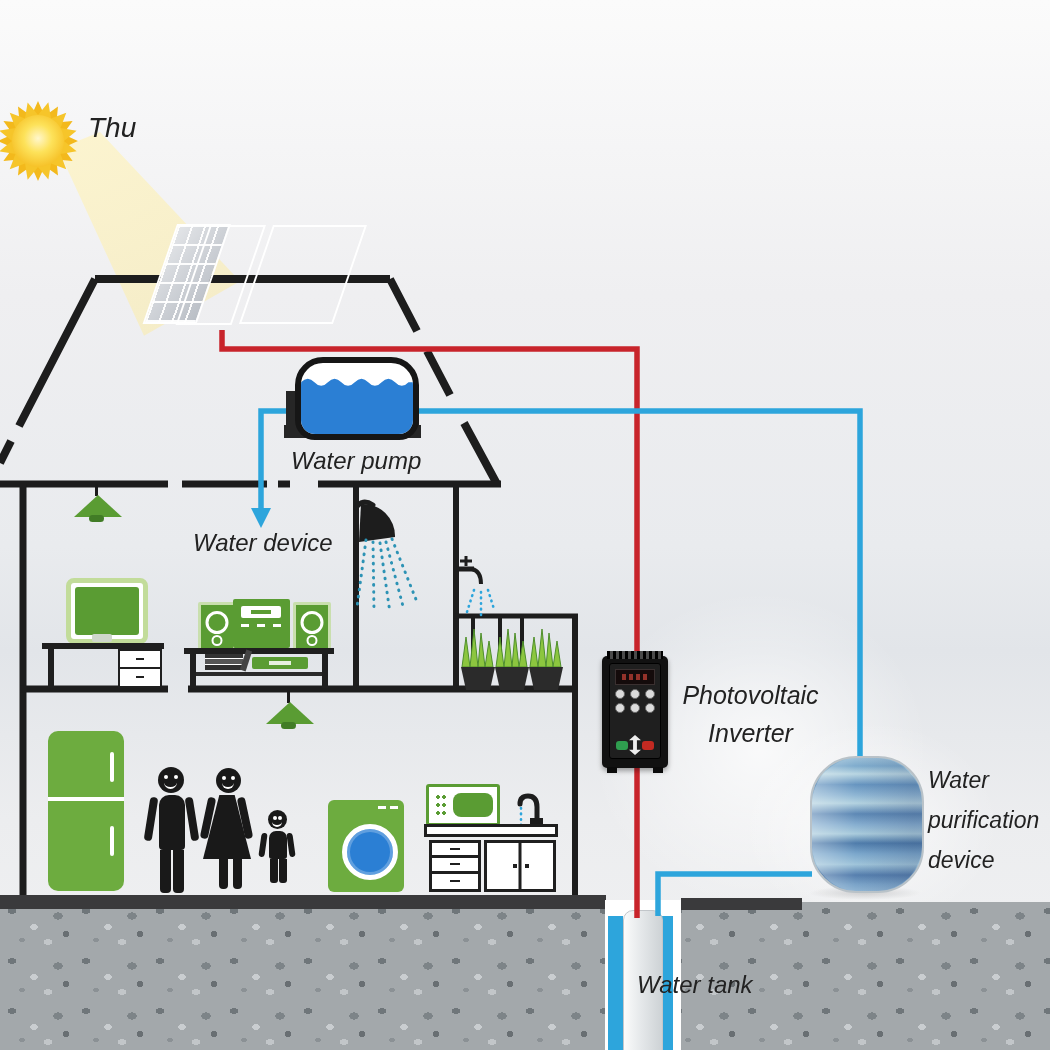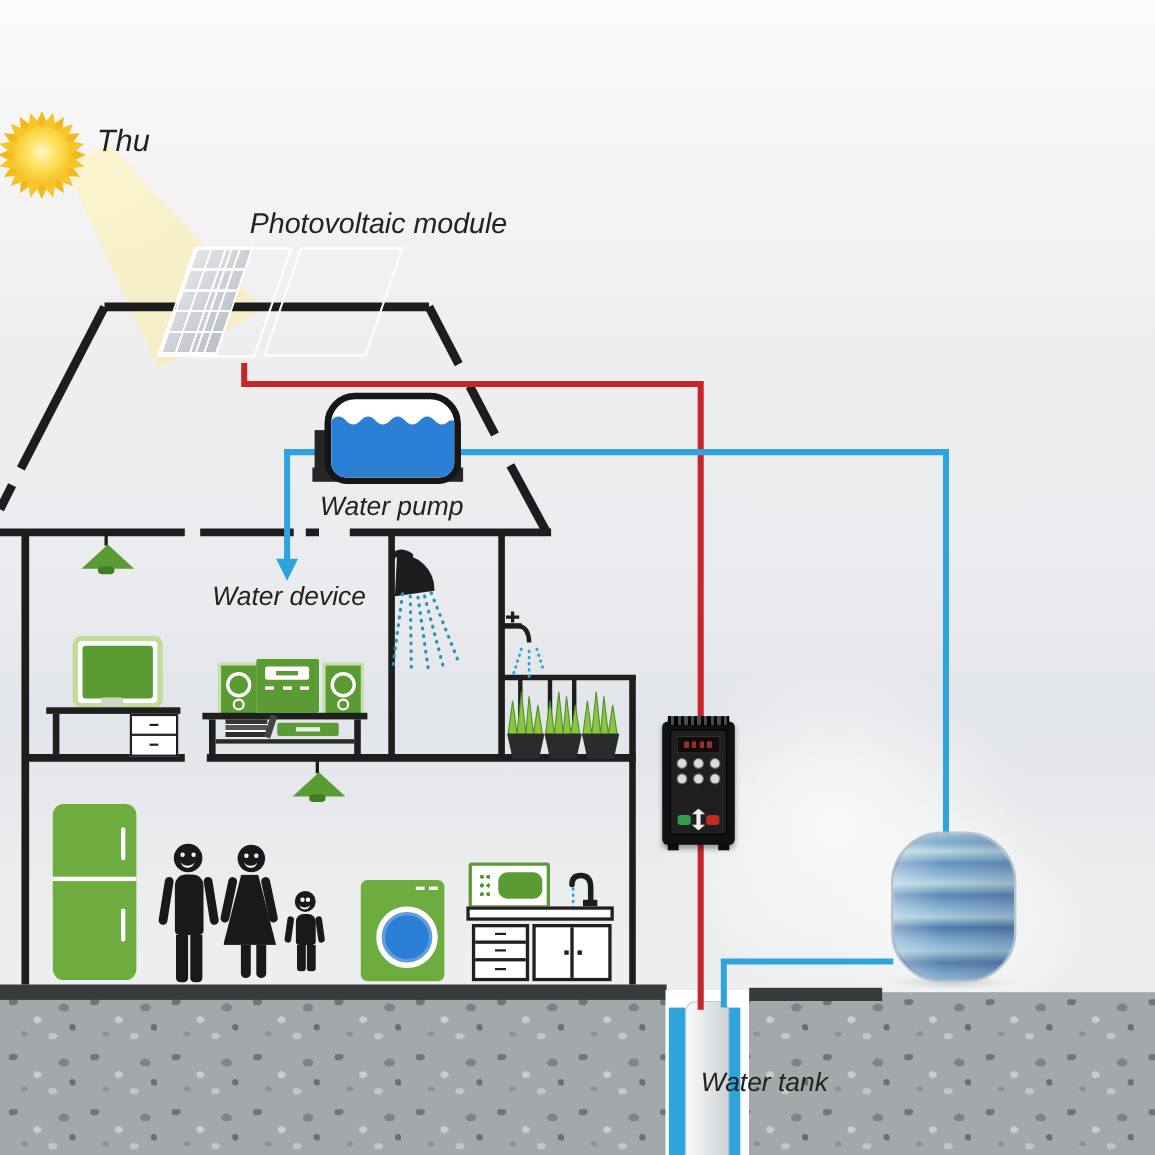--- a/index.html
+++ b/index.html
@@ -407,18 +407,26 @@
       <div class="inv-red"></div>
     </div>
     <div class="inv-foot l"></div>
       <div class="inv-foot r"></div>
   </div>
 
   <div class="abs purifier-shadow"></div>
   <div class="abs purifier"></div>
 
   <div class="lbl lbl-sun">Thu</div>
-  <div class="lbl lbl-module">Photovoltaic module</div>
   <div class="lbl lbl-tank">Water pump</div>
   <div class="lbl lbl-outlet">Water device</div>
+  <div class="lbl lbl-inverter">
+    <div>Photovoltaic</div>
+    <div>Inverter</div>
+  </div>
+  <div class="lbl lbl-purifier">
+    <div>Water</div>
+    <div>purification</div>
+    <div>device</div>
+  </div>
   <div class="lbl lbl-pump">Water tank</div>
 
 </div>
 
 </body></html>

